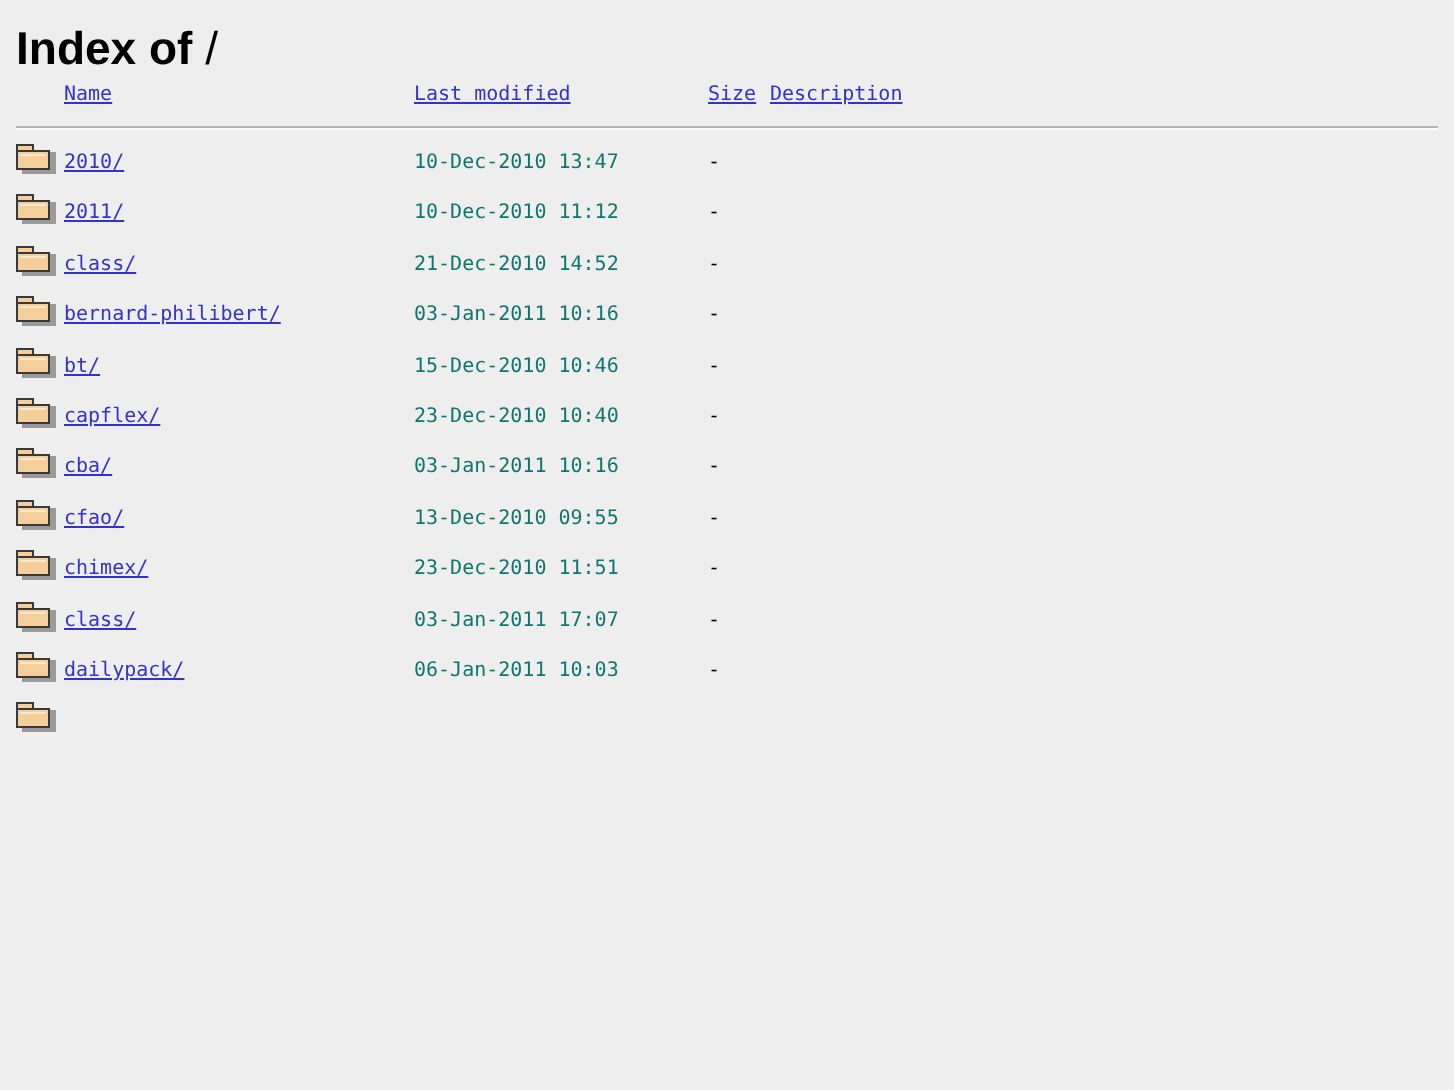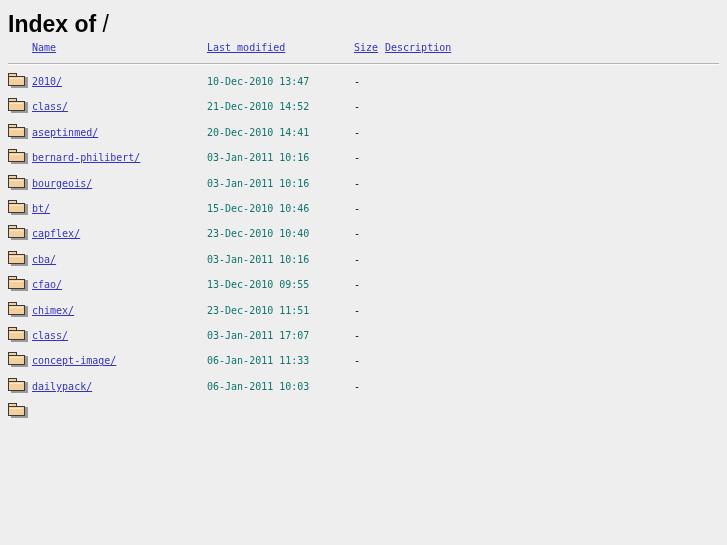--- a/index.html
+++ b/index.html
@@ -210,48 +210,41 @@
       <tbody id="rows-body">
           <tr class="file-row">
             <td class="cell-icon"><span class="folder-icon"><span class="shadow"></span><span class="tab"></span><span class="body"></span><span class="hilite"></span></span></td>
             <td class="cell-name"><a href="#" class="dir-link">2010/</a></td>
             <td class="cell-date">10-Dec-2010 13:47</td>
             <td class="cell-size">-</td>
             <td class="cell-desc"></td>
           </tr>
           <tr class="file-row">
             <td class="cell-icon"><span class="folder-icon"><span class="shadow"></span><span class="tab"></span><span class="body"></span><span class="hilite"></span></span></td>
+            <td class="cell-name"><a href="#" class="dir-link">2011/</a></td>
+            <td class="cell-date">10-Dec-2010 11:12</td>
+            <td class="cell-size">-</td>
+            <td class="cell-desc"></td>
+          </tr>
+          <tr class="file-row">
+            <td class="cell-icon"><span class="folder-icon"><span class="shadow"></span><span class="tab"></span><span class="body"></span><span class="hilite"></span></span></td>
             <td class="cell-name"><a href="#" class="dir-link">class/</a></td>
             <td class="cell-date">21-Dec-2010 14:52</td>
             <td class="cell-size">-</td>
             <td class="cell-desc"></td>
           </tr>
           <tr class="file-row">
             <td class="cell-icon"><span class="folder-icon"><span class="shadow"></span><span class="tab"></span><span class="body"></span><span class="hilite"></span></span></td>
-            <td class="cell-name"><a href="#" class="dir-link">aseptinmed/</a></td>
-            <td class="cell-date">20-Dec-2010 14:41</td>
-            <td class="cell-size">-</td>
-            <td class="cell-desc"></td>
-          </tr>
-          <tr class="file-row">
-            <td class="cell-icon"><span class="folder-icon"><span class="shadow"></span><span class="tab"></span><span class="body"></span><span class="hilite"></span></span></td>
             <td class="cell-name"><a href="#" class="dir-link">bernard-philibert/</a></td>
             <td class="cell-date">03-Jan-2011 10:16</td>
             <td class="cell-size">-</td>
             <td class="cell-desc"></td>
           </tr>
           <tr class="file-row">
             <td class="cell-icon"><span class="folder-icon"><span class="shadow"></span><span class="tab"></span><span class="body"></span><span class="hilite"></span></span></td>
-            <td class="cell-name"><a href="#" class="dir-link">bourgeois/</a></td>
-            <td class="cell-date">03-Jan-2011 10:16</td>
-            <td class="cell-size">-</td>
-            <td class="cell-desc"></td>
-          </tr>
-          <tr class="file-row">
-            <td class="cell-icon"><span class="folder-icon"><span class="shadow"></span><span class="tab"></span><span class="body"></span><span class="hilite"></span></span></td>
             <td class="cell-name"><a href="#" class="dir-link">bt/</a></td>
             <td class="cell-date">15-Dec-2010 10:46</td>
             <td class="cell-size">-</td>
             <td class="cell-desc"></td>
           </tr>
           <tr class="file-row">
             <td class="cell-icon"><span class="folder-icon"><span class="shadow"></span><span class="tab"></span><span class="body"></span><span class="hilite"></span></span></td>
             <td class="cell-name"><a href="#" class="dir-link">capflex/</a></td>
             <td class="cell-date">23-Dec-2010 10:40</td>
             <td class="cell-size">-</td>
@@ -275,27 +268,20 @@
             <td class="cell-icon"><span class="folder-icon"><span class="shadow"></span><span class="tab"></span><span class="body"></span><span class="hilite"></span></span></td>
             <td class="cell-name"><a href="#" class="dir-link">chimex/</a></td>
             <td class="cell-date">23-Dec-2010 11:51</td>
             <td class="cell-size">-</td>
             <td class="cell-desc"></td>
           </tr>
           <tr class="file-row">
             <td class="cell-icon"><span class="folder-icon"><span class="shadow"></span><span class="tab"></span><span class="body"></span><span class="hilite"></span></span></td>
             <td class="cell-name"><a href="#" class="dir-link">class/</a></td>
             <td class="cell-date">03-Jan-2011 17:07</td>
-            <td class="cell-size">-</td>
-            <td class="cell-desc"></td>
-          </tr>
-          <tr class="file-row">
-            <td class="cell-icon"><span class="folder-icon"><span class="shadow"></span><span class="tab"></span><span class="body"></span><span class="hilite"></span></span></td>
-            <td class="cell-name"><a href="#" class="dir-link">concept-image/</a></td>
-            <td class="cell-date">06-Jan-2011 11:33</td>
             <td class="cell-size">-</td>
             <td class="cell-desc"></td>
           </tr>
           <tr class="file-row">
             <td class="cell-icon"><span class="folder-icon"><span class="shadow"></span><span class="tab"></span><span class="body"></span><span class="hilite"></span></span></td>
             <td class="cell-name"><a href="#" class="dir-link">dailypack/</a></td>
             <td class="cell-date">06-Jan-2011 10:03</td>
             <td class="cell-size">-</td>
             <td class="cell-desc"></td>
           </tr>

